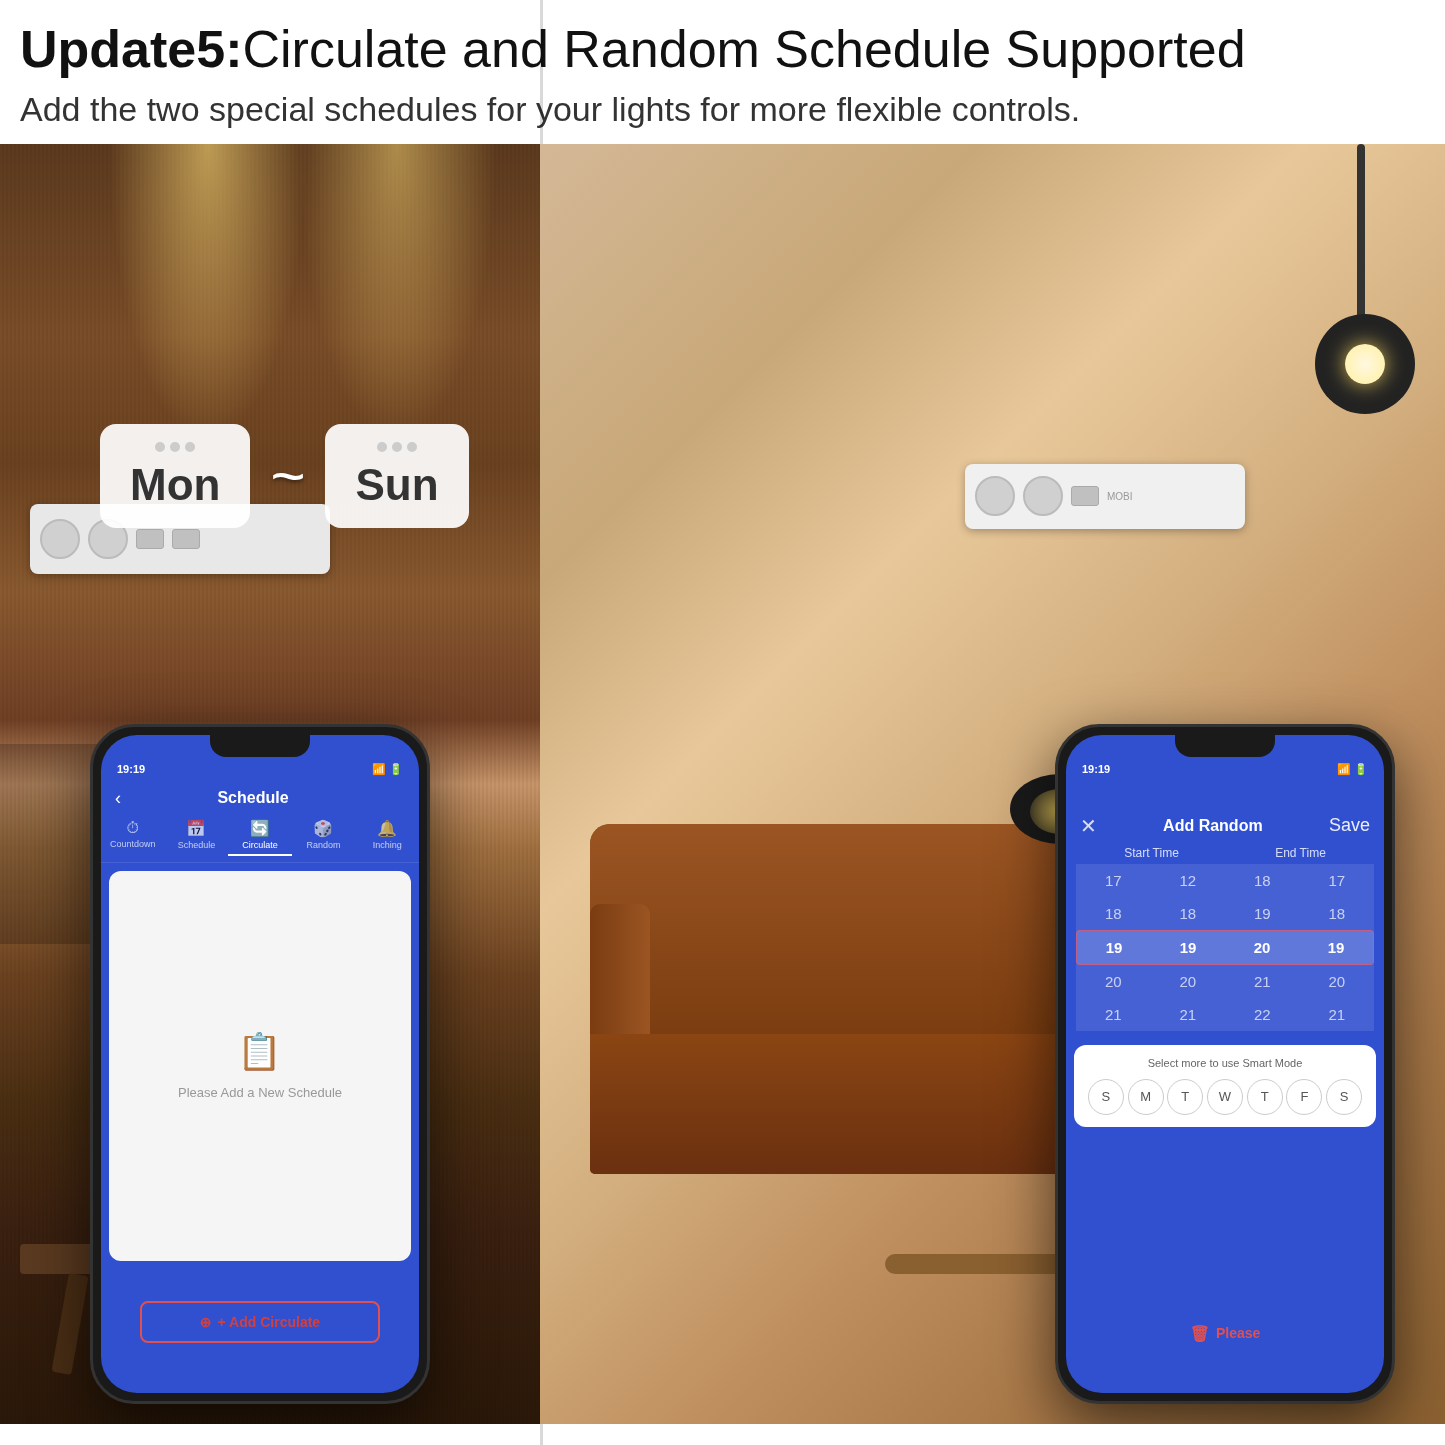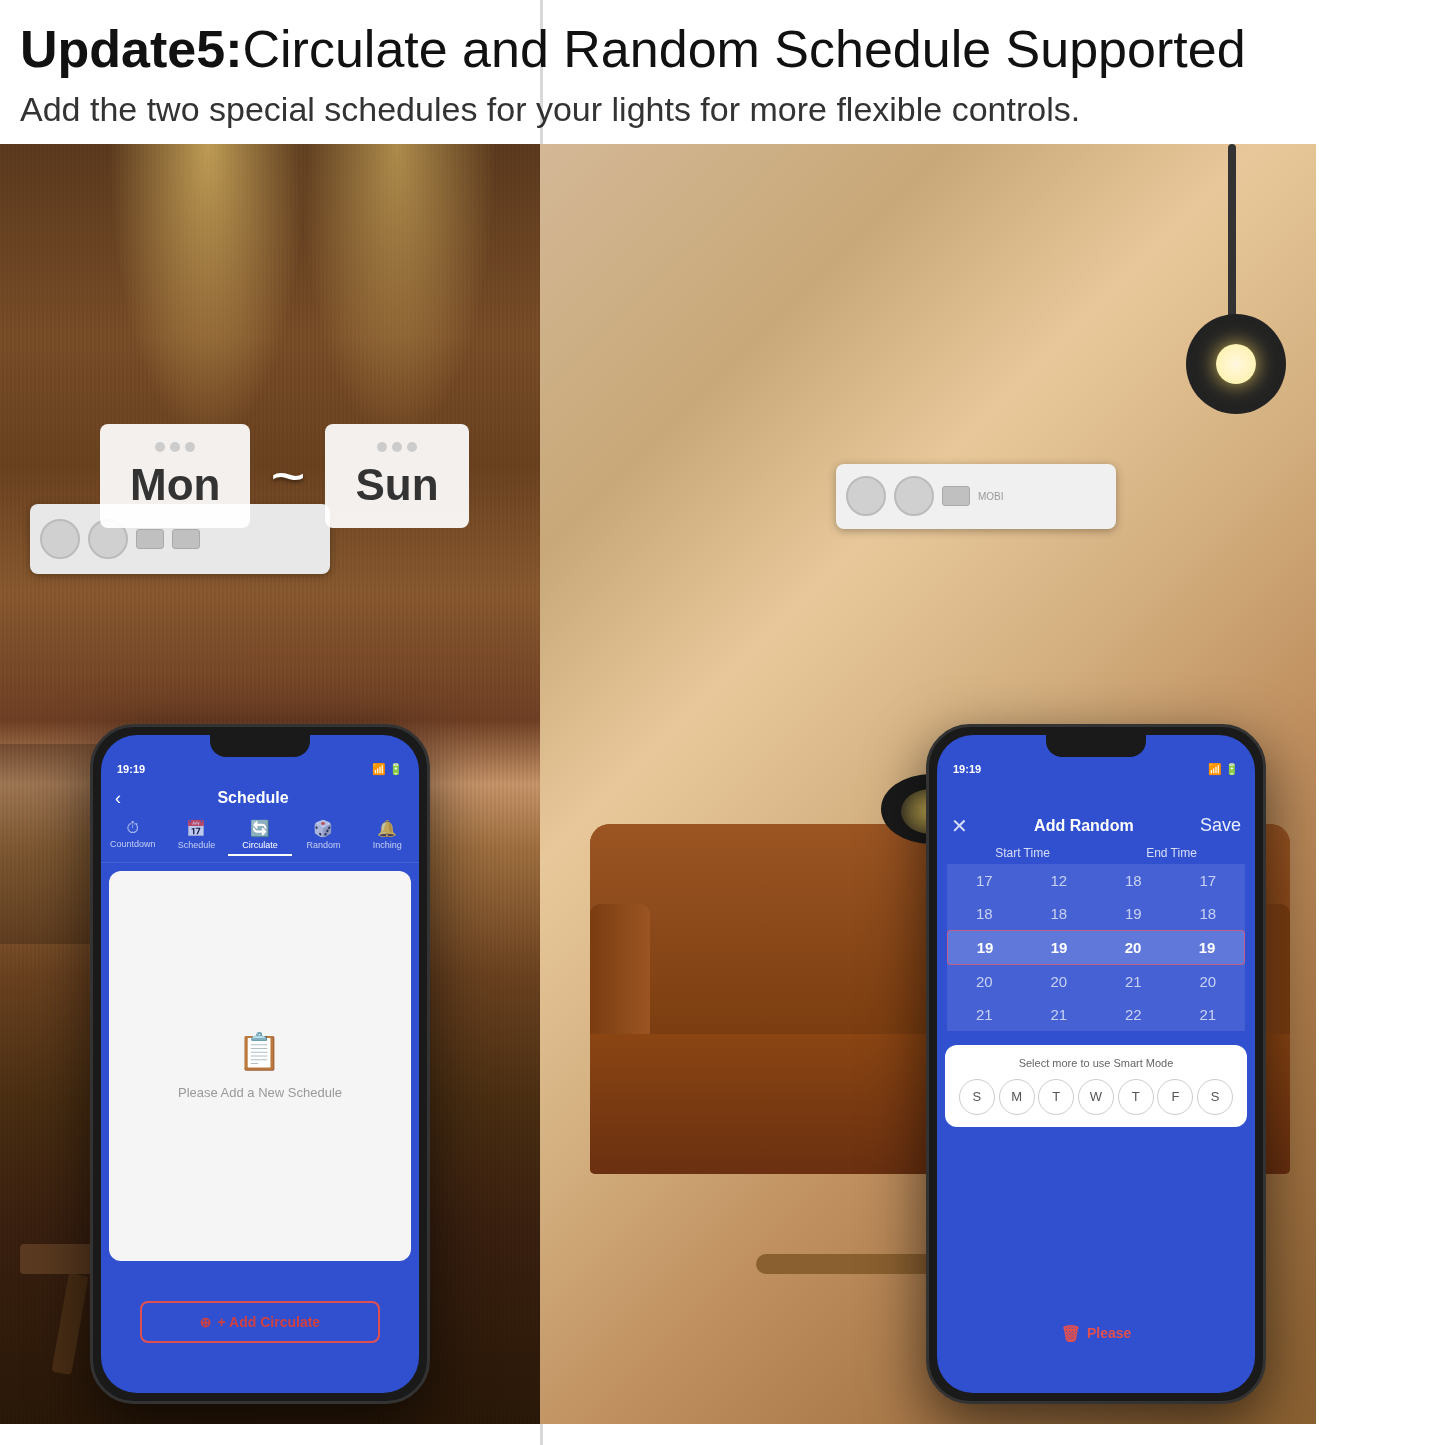--- a/index.html
+++ b/index.html
@@ -144,21 +144,21 @@
       position: absolute;
       top: 280px;
       left: 100px;
       display: flex;
       align-items: center;
       gap: 20px;
       z-index: 10;
     }
     .day-badge {
       background: rgba(255,255,255,0.92);
-      border-radius: 8px;
+      border-radius: 16px;
       padding: 18px 30px;
       display: flex;
       flex-direction: column;
       align-items: center;
       min-width: 120px;
     }
     .day-badge-top {
       display: flex;
       gap: 5px;
       margin-bottom: 8px;
@@ -303,21 +303,21 @@
       align-items: center;
       justify-content: center;
       gap: 6px;
       color: #d04040;
       font-size: 14px;
       font-weight: 600;
     }
 
     
     .panel-right {
-      width: 776px;
+      width: 905px;
       height: 1280px;
       position: relative;
       overflow: hidden;
     }
     .panel-right .bg-image-right {
       width: 100%;
       height: 100%;
       background: linear-gradient(
         135deg,
         #d4b896 0%,

